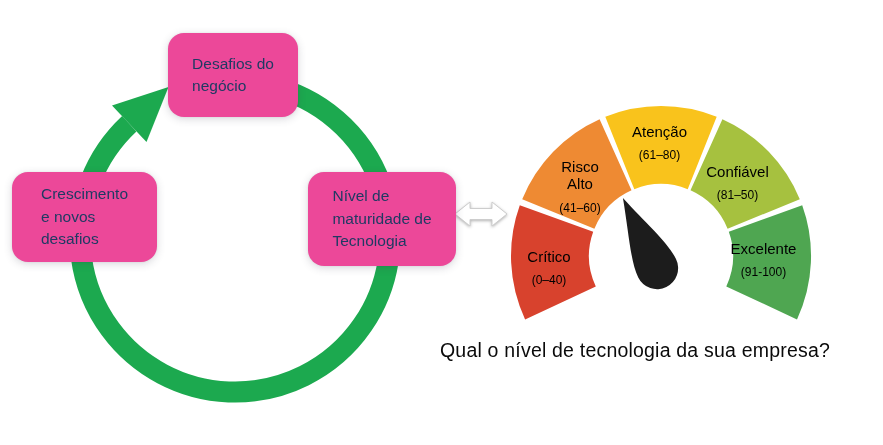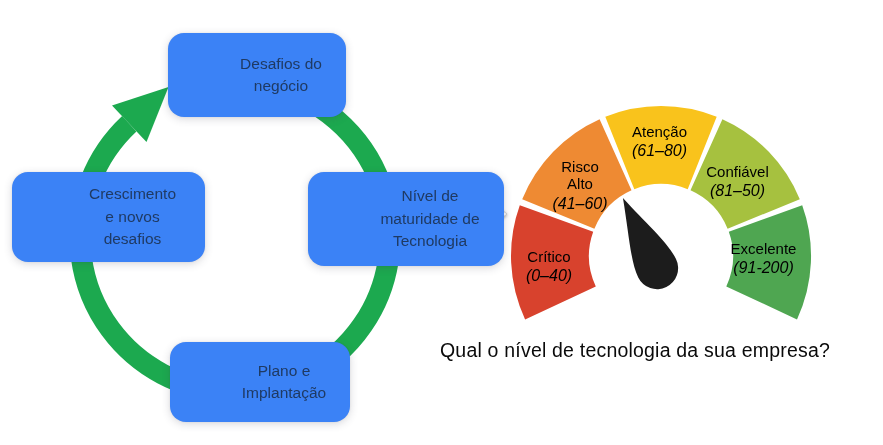--- a/index.html
+++ b/index.html
@@ -2,29 +2,29 @@
 <html><head>
 <meta charset="utf-8">
 <style>
   html,body { margin:0; padding:0; background:#fff; }
   .stage {
     position:relative; width:883px; height:445px; background:#ffffff;
     font-family:"Liberation Sans", sans-serif; overflow:hidden;
   }
   .layer { position:absolute; left:0; top:0; }
   .card {
-    position:absolute; background:#3b82f6; border-radius:16px;
+    position:absolute; background:#ec4899; border-radius:16px;
     box-shadow:0 2px 8px rgba(60,60,80,.20), 0 0 2px rgba(0,0,0,.08);
     display:flex; align-items:center; justify-content:center;
-    text-align:center; color:#1f3a63; font-size:15.5px; line-height:1.45;padding-left:48px;
+    text-align:left; color:#1f3a63; font-size:15.5px; line-height:1.45;
   }
   .card-text { white-space:pre-line; }
   .gauge-label { position:absolute; text-align:center; color:#000; }
   .gauge-label .name { display:block; font-weight:400; font-size:15px; line-height:1.15; white-space:pre-line; }
-  .gauge-label .range { display:block; font-size:16px; margin-top:2px;font-style:italic; }
+  .gauge-label .range { display:block; font-size:12px; margin-top:8px; }
   .caption {
     position:absolute; left:440px; top:339px; width:440px;
     font-size:19.5px; font-weight:400; color:#0a0a0a; letter-spacing:.2px;
   }
   .double-arrow { filter:drop-shadow(0 1.5px 1.5px rgba(0,0,0,.30)); }
 </style>
 </head>
 <body>
 
 <div class="stage">
@@ -55,24 +55,20 @@
 e novos
 desafios</span>
   </div>
 
   <div class="card" style="left:308px;top:172px;width:148px;height:94px">
     <span class="card-text">Nível de
 maturidade de
 Tecnologia</span>
   </div>
 
-  <div class="card" style="left:170px;top:342px;width:132px;height:80px">
-    <span class="card-text">Plano e
-Implantação</span>
-  </div>
 
   <div class="gauge-label" style="left:501px;top:248px;width:96px">
     <span class="name">Crítico</span>
     <span class="range">(0–40)</span>
   </div>
 
   <div class="gauge-label" style="left:536px;top:158px;width:88px">
     <span class="name">Risco
 Alto</span>
     <span class="range">(41–60)</span>
@@ -83,18 +79,18 @@
     <span class="range">(61–80)</span>
   </div>
 
   <div class="gauge-label" style="left:690px;top:163px;width:95px">
     <span class="name">Confiável</span>
     <span class="range">(81–50)</span>
   </div>
 
   <div class="gauge-label" style="left:716px;top:240px;width:95px">
     <span class="name">Excelente</span>
-    <span class="range">(91-200)</span>
+    <span class="range">(91-100)</span>
   </div>
 
   <div class="caption">Qual o nível de tecnologia da sua empresa?</div>
 
 </div>
 
 </body></html>

